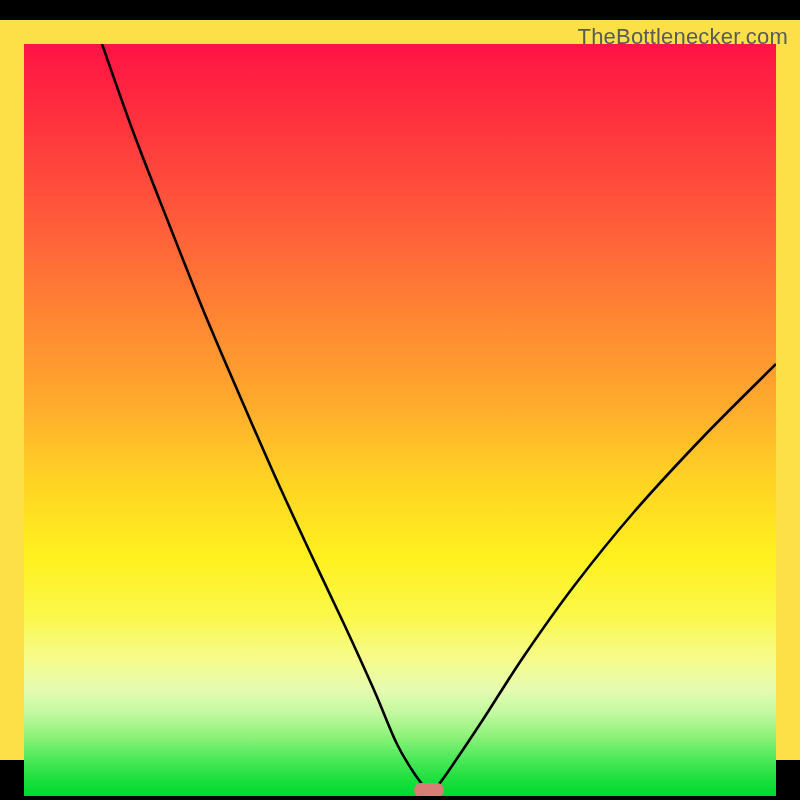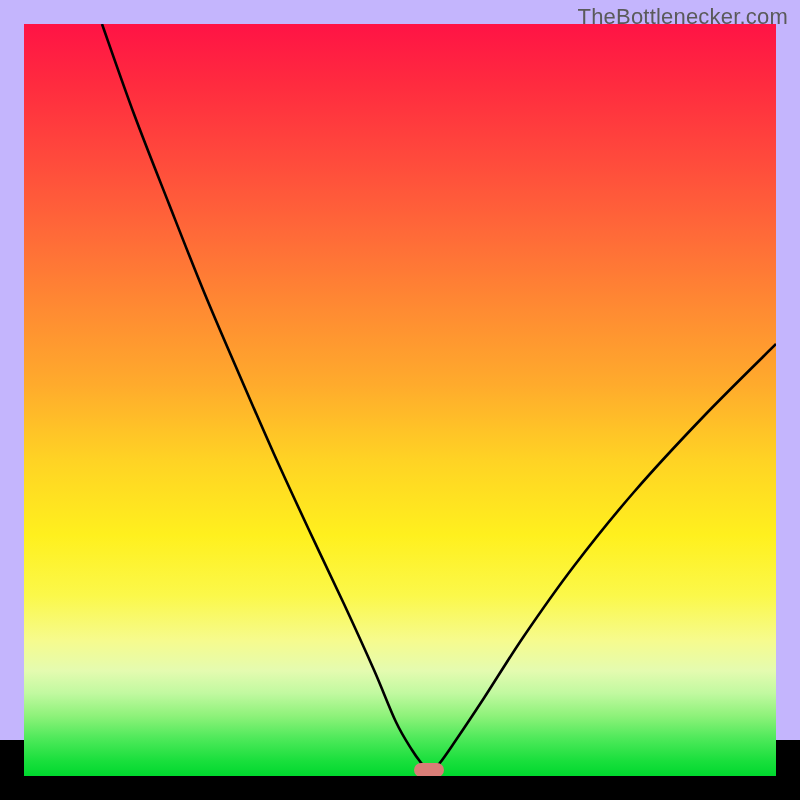--- a/index.html
+++ b/index.html
@@ -8,21 +8,22 @@
     width: 800px;
     height: 800px;
     background: #000;
     overflow: hidden;
     font-family: Arial, Helvetica, sans-serif;
   }
   .frame {
     position: relative;
     width: 800px;
     height: 740px;
-    background: #c4b5fd;
+    background: #fde047;
+    margin-top: 20px;
   }
   .watermark {
     position: absolute;
     top: 4px;
     right: 12px;
     color: #5a5a5a;
     font-size: 22px;
     font-weight: 500;
     letter-spacing: 0.2px;
     z-index: 10;

